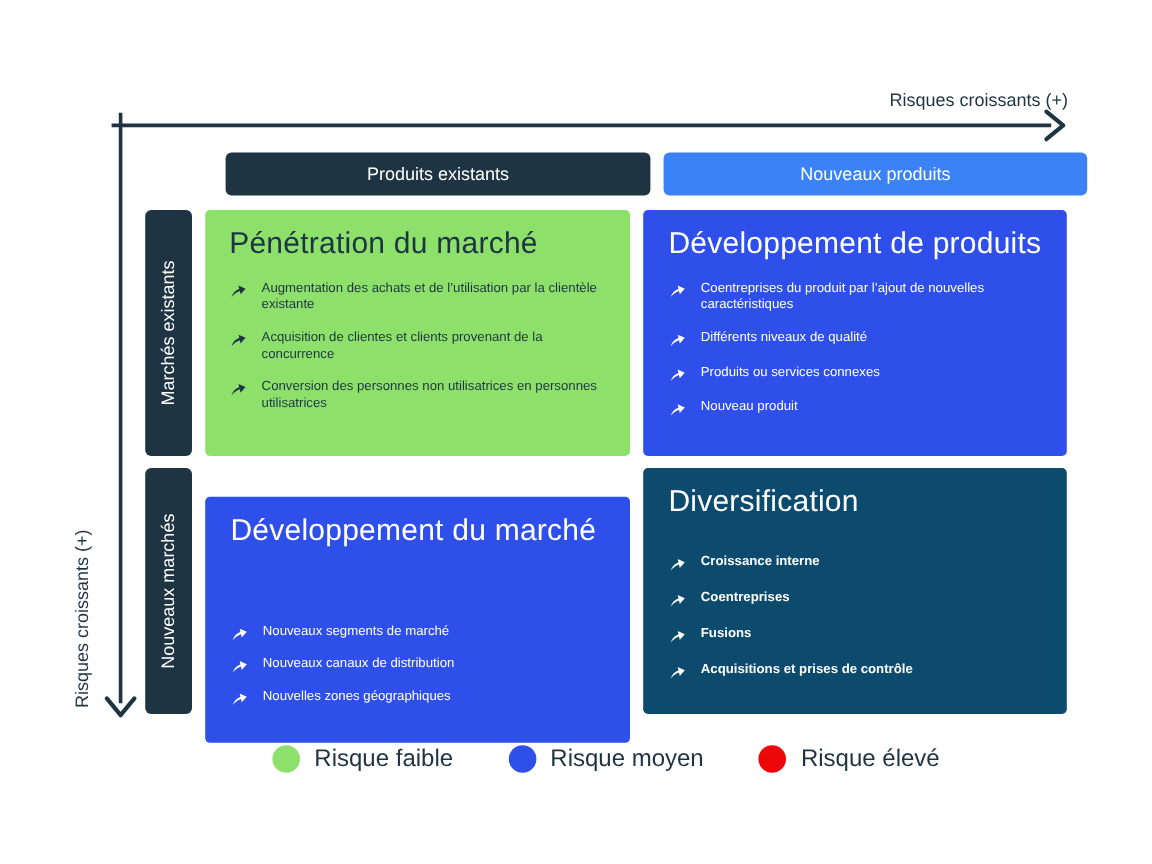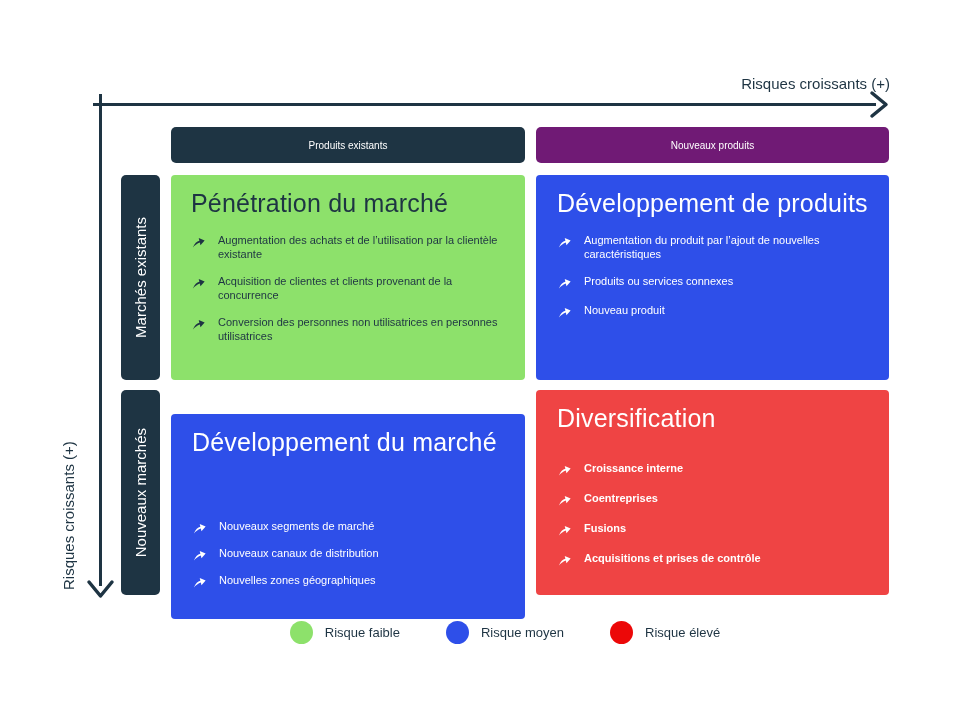--- a/index.html
+++ b/index.html
@@ -15,21 +15,21 @@
   }
   .axis-label-left{
     position:absolute;left:60px;top:415px;height:175px;width:22px;
     writing-mode:vertical-rl;transform:rotate(180deg);
     font-size:15px;color:#1E3443;text-align:left;white-space:nowrap;
   }
   
   .col-header{
     position:absolute;top:127px;height:36px;border-radius:5px;
     display:flex;align-items:center;justify-content:center;
-    color:#ffffff;font-size:10px;
+    color:#ffffff;font-size:15px;margin-left:17px;
   }
   #col-header-1{left:171px;width:354px;}
   #col-header-2{left:536px;width:353px;}
   .row-header{
     position:absolute;left:121px;width:39px;border-radius:5px;
     display:flex;align-items:center;justify-content:center;
     color:#ffffff;font-size:15px;
   }
   #row-header-1{top:175px;height:205px;}
   #row-header-2{top:390px;height:205px;}
@@ -51,21 +51,21 @@
   #quadrant-diversification .bullets{margin-top:28px;gap:14px;font-weight:bold;}
   .bullet{display:flex;gap:12px;font-size:11px;line-height:1.28;align-items:flex-start;}
   .bullet .bullet-text{max-width:282px;}
   .arrow-icon{flex:0 0 auto;margin-top:1px;display:inline-flex;}
   .arrow-icon svg{width:15px;height:15px;fill:currentColor;}
   
   #legend{
     position:absolute;left:121px;top:616px;width:768px;height:32px;
     display:flex;align-items:center;justify-content:center;gap:46px;
   }
-  .legend-item{display:flex;align-items:center;gap:12px;font-size:13px;color:#1E3443;}
+  .legend-item{display:flex;align-items:center;gap:12px;font-size:20px;color:#1E3443;}
   .legend-swatch{width:23px;height:23px;border-radius:50%;}
 </style>
 </head>
 <body>
 
 <div id="canvas">
 
   <svg id="axes-svg" viewBox="0 0 960 720">
 
     <line x1="93" y1="104.5" x2="876" y2="104.5" stroke="#1E3443" stroke-width="3"></line>
@@ -73,21 +73,21 @@
 
     <line x1="100.5" y1="94" x2="100.5" y2="586" stroke="#1E3443" stroke-width="3"></line>
     <polyline points="89,582 100.5,596 112,582" fill="none" stroke="#1E3443" stroke-width="3.5" stroke-linecap="round" stroke-linejoin="round"></polyline>
   </svg>
   <div class="axis-label-top">Risques croissants (+)</div>
   <div class="axis-label-left">Risques croissants (+)</div>
 
   <div id="col-header-1" class="col-header" style="background-color: rgb(30, 52, 67);">
     <span>Produits existants</span>
   </div>
-  <div id="col-header-2" class="col-header" style="background-color: #701a75;">
+  <div id="col-header-2" class="col-header" style="background-color: #3b82f6;">
     <span>Nouveaux produits</span>
   </div>
 
   <div id="row-header-1" class="row-header" style="background-color: rgb(30, 52, 67);">
     <span class="vtext">Marchés existants</span>
   </div>
   <div id="row-header-2" class="row-header" style="background-color: rgb(30, 52, 67);">
     <span class="vtext">Nouveaux marchés</span>
   </div>
 
@@ -123,21 +123,29 @@
 
   <div id="quadrant-dev-produits" class="quadrant" style="background-color: rgb(46, 79, 233); color: rgb(255, 255, 255);">
     <div class="q-title">Développement de produits</div>
     <div class="bullets">
         <div class="bullet">
           <span class="arrow-icon">
             <svg viewBox="0 0 20 20">
               <path d="M2.5 18 C5 12.5 7.5 10 11.2 9 L10.3 5.2 L18.2 8.7 L12.6 15 L11.8 11.3 C8.5 12.4 5.3 14.7 2.5 18 Z"></path>
             </svg>
           </span>
-          <span class="bullet-text">Augmentation du produit par l’ajout de nouvelles caractéristiques</span>
+          <span class="bullet-text">Coentreprises du produit par l’ajout de nouvelles caractéristiques</span>
+        </div>
+        <div class="bullet">
+          <span class="arrow-icon">
+            <svg viewBox="0 0 20 20">
+              <path d="M2.5 18 C5 12.5 7.5 10 11.2 9 L10.3 5.2 L18.2 8.7 L12.6 15 L11.8 11.3 C8.5 12.4 5.3 14.7 2.5 18 Z"></path>
+            </svg>
+          </span>
+          <span class="bullet-text">Différents niveaux de qualité</span>
         </div>
         <div class="bullet">
           <span class="arrow-icon">
             <svg viewBox="0 0 20 20">
               <path d="M2.5 18 C5 12.5 7.5 10 11.2 9 L10.3 5.2 L18.2 8.7 L12.6 15 L11.8 11.3 C8.5 12.4 5.3 14.7 2.5 18 Z"></path>
             </svg>
           </span>
           <span class="bullet-text">Produits ou services connexes</span>
         </div>
         <div class="bullet">
@@ -174,21 +182,21 @@
           <span class="arrow-icon">
             <svg viewBox="0 0 20 20">
               <path d="M2.5 18 C5 12.5 7.5 10 11.2 9 L10.3 5.2 L18.2 8.7 L12.6 15 L11.8 11.3 C8.5 12.4 5.3 14.7 2.5 18 Z"></path>
             </svg>
           </span>
           <span class="bullet-text">Nouvelles zones géographiques</span>
         </div>
       </div>
   </div>
 
-  <div id="quadrant-diversification" class="quadrant" style="background-color: #ef4444; color: rgb(255, 255, 255);">
+  <div id="quadrant-diversification" class="quadrant" style="background-color: #0c4a6e; color: rgb(255, 255, 255);">
     <div class="q-title">Diversification</div>
     <div class="bullets">
         <div class="bullet">
           <span class="arrow-icon">
             <svg viewBox="0 0 20 20">
               <path d="M2.5 18 C5 12.5 7.5 10 11.2 9 L10.3 5.2 L18.2 8.7 L12.6 15 L11.8 11.3 C8.5 12.4 5.3 14.7 2.5 18 Z"></path>
             </svg>
           </span>
           <span class="bullet-text">Croissance interne</span>
         </div>

